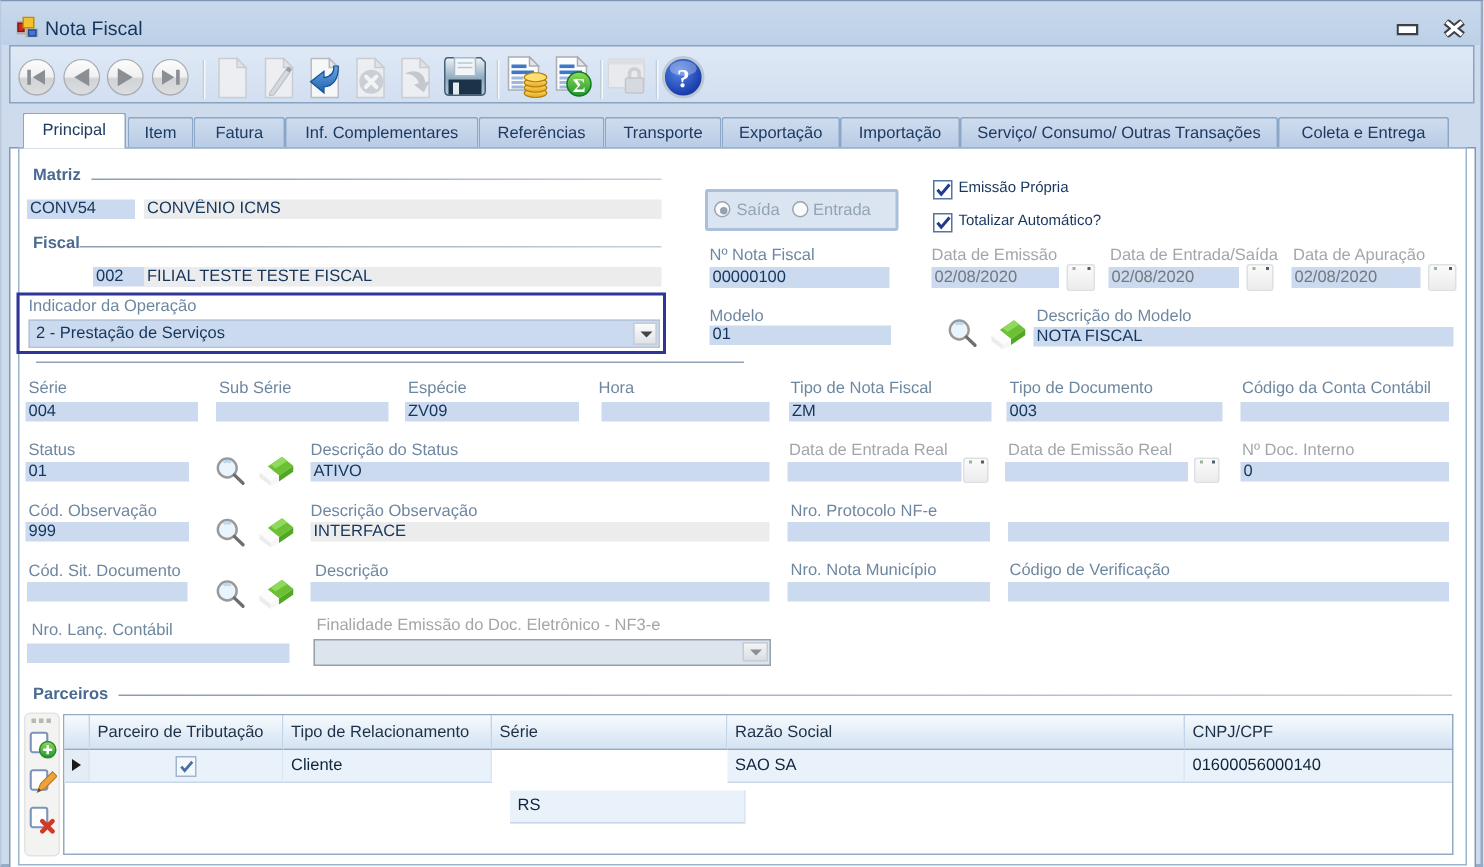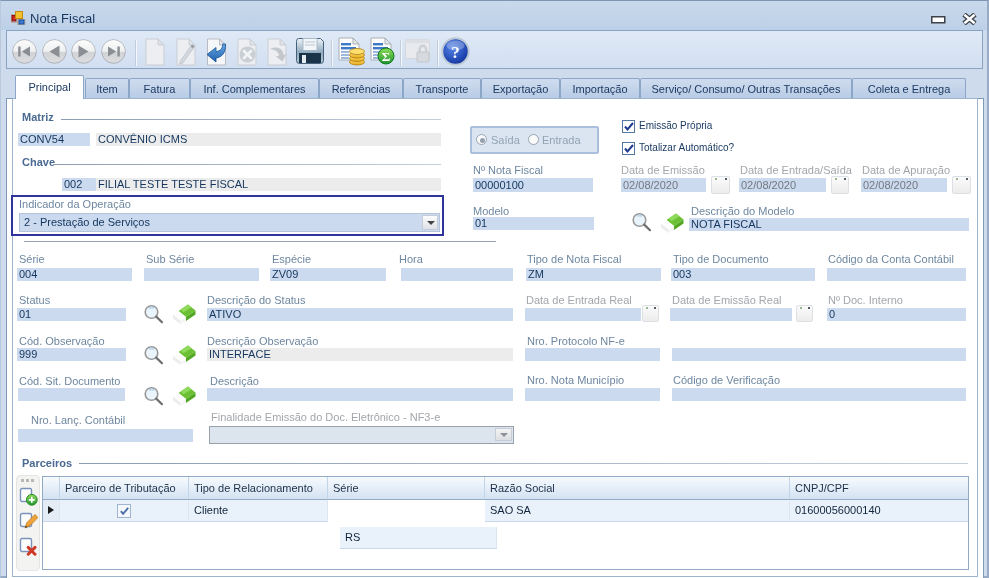--- a/index.html
+++ b/index.html
@@ -242,21 +242,21 @@
   <div class="abs tab" style="left:639px;width:212px;">Serviço/ Consumo/ Outras Transações</div>
   <div class="abs tab" style="left:851px;width:114px;">Coleta e Entrega</div>
   <div class="abs" id="page"></div>
   <div class="abs" id="ipanel"></div>
 
   <div class="abs glabel" style="left:21px;top:110px;">Matriz</div>
   <div class="abs gline" style="left:60px;top:118px;width:380px;"></div>
   <div class="abs fld" style="left:17px;top:132px;width:72px;height:13px;">CONV54</div>
   <div class="abs fldg" style="left:95px;top:132px;width:345px;height:13px;">CONVÊNIO ICMS</div>
 
-  <div class="abs glabel" style="left:21px;top:155px;">Chave</div>
+  <div class="abs glabel" style="left:21px;top:155px;">Fiscal</div>
   <div class="abs gline" style="left:52px;top:163px;width:388px;"></div>
   <div class="abs fld" style="left:17px;top:177px;width:72px;height:13px;margin-left:44px;">002</div>
   <div class="abs fldg" style="left:95px;top:177px;width:345px;height:13px;">FILIAL TESTE TESTE FISCAL</div>
 
   <div class="abs" style="left:10px;top:194px;width:433px;height:41px;border:2px solid #2f3498;"></div>
   <div class="abs lbl" style="left:18px;top:197px;">Indicador da Operação</div>
   <div class="abs" style="left:18px;top:212px;width:421px;height:19px;background:#cbdaee;border:1px solid #b4c4da;">
     <div style="position:absolute;left:4px;top:2px;font-size:11px;color:#14365e;">2 - Prestação de Serviços</div>
     <div style="position:absolute;right:1px;top:1px;width:16px;height:15px;background:linear-gradient(#fcfcfc,#dfe2e8);border:1px solid #c6ccd6;">
       <div style="position:absolute;left:4px;top:5px;width:0;height:0;border-left:4px solid transparent;border-right:4px solid transparent;border-top:4px solid #444;"></div>
@@ -362,21 +362,21 @@
   <svg class="abs" style="left:169px;top:383px" width="26" height="22">
       <use href="#eraser"></use>
     </svg>
   <div class="abs lbl" style="left:209px;top:374px;">Descrição</div>
   <div class="abs fld" style="left:206px;top:387px;width:306px;height:13px;"></div>
   <div class="abs lbl" style="left:526px;top:373px;">Nro. Nota Município</div>
   <div class="abs fld" style="left:524px;top:387px;width:135px;height:13px;"></div>
   <div class="abs lbl" style="left:672px;top:373px;">Código de Verificação</div>
   <div class="abs fld" style="left:671px;top:387px;width:294px;height:13px;"></div>
 
-  <div class="abs lbl" style="left:30px;top:413px;text-align:right;">Nro. Lanç. Contábil</div>
+  <div class="abs lbl" style="left:20px;top:413px;text-align:right;">Nro. Lanç. Contábil</div>
   <div class="abs fld" style="left:17px;top:428px;width:175px;height:13px;"></div>
   <div class="abs lblg" style="left:210px;top:410px;">Finalidade Emissão do Doc. Eletrônico - NF3-e</div>
   <div class="abs" style="left:208px;top:425px;width:305px;height:18px;background:#dce4ee;border:1px solid #98a2ac;">
     <div style="position:absolute;right:1px;top:1px;width:17px;height:13px;background:linear-gradient(#f4f4f4,#dcdee2);border:1px solid #c6ccd6;">
       <div style="position:absolute;left:4px;top:4px;width:0;height:0;border-left:4px solid transparent;border-right:4px solid transparent;border-top:4px solid #8a8f98;"></div>
     </div>
   </div>
 
   <div class="abs glabel" style="left:21px;top:456px;">Parceiros</div>
   <div class="abs gline" style="left:78px;top:462px;width:889px;"></div>

